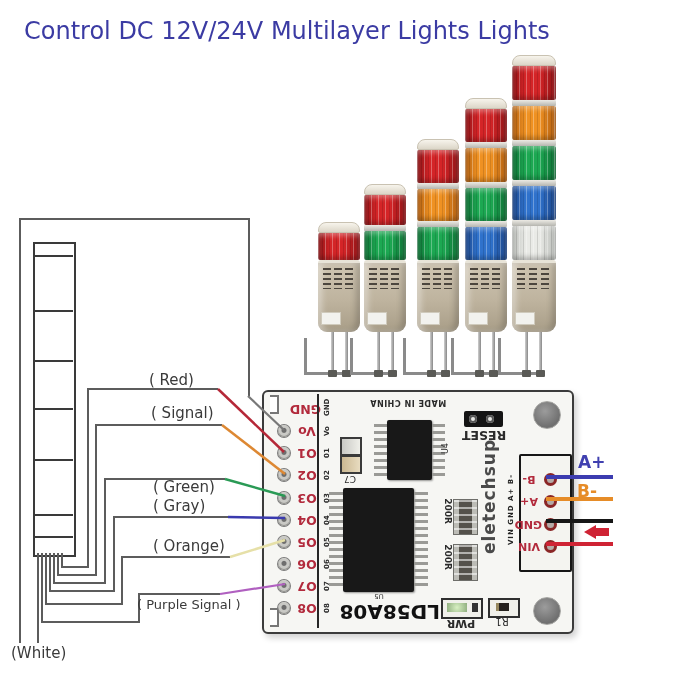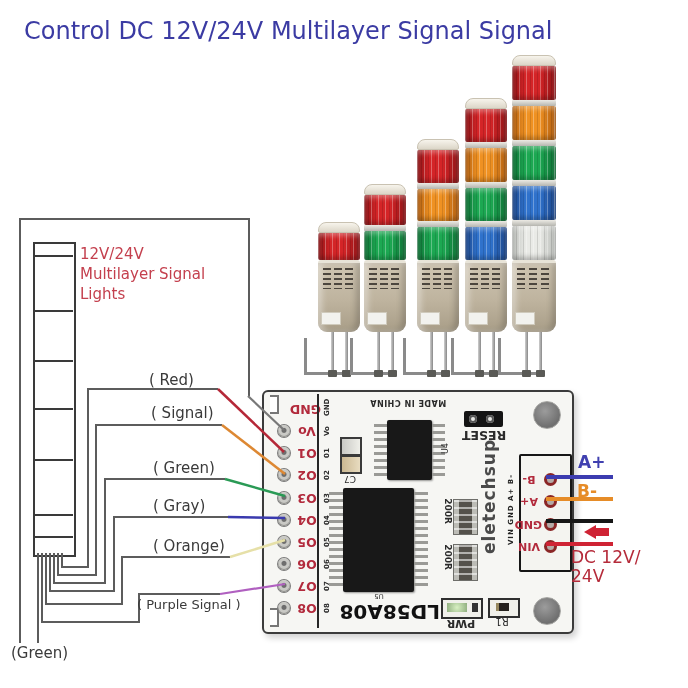--- a/index.html
+++ b/index.html
@@ -78,21 +78,21 @@
   #arrow{z-index:4;display:flex;align-items:center;}
   #arrow .tri{width:0;height:0;border-top:7px solid transparent;border-bottom:7px solid transparent;border-right:12px solid #cf2334;}
   #arrow .bar{width:13px;height:8px;background:#cf2334;}
   #wiresvg{left:0;top:0;z-index:3;pointer-events:none;}
 </style>
 </head>
 <body>
 
 <div id="canvas">
 
-  <div class="abs" id="title">Control DC 12V/24V Multilayer Signal Signal</div>
+  <div class="abs" id="title">Control DC 12V/24V Multilayer Lights Lights</div>
 
   <div class="abs tower" style="left:318px;top:222px;width:42px;height:110px;">
     <div class="cap"></div>
     <div class="lens red"></div>
     <div class="base">
       <i class="grille" style="left:5px"></i>
       <i class="grille" style="left:16px"></i>
       <i class="grille" style="left:27px"></i>
       <i class="sticker"></i>
       <div class="legs">
@@ -204,25 +204,20 @@
   <div class="abs" id="tower-diagram">
     <i class="abs tdiv" style="top:11px"></i>
     <i class="abs tdiv" style="top:66px"></i>
     <i class="abs tdiv" style="top:116px"></i>
     <i class="abs tdiv" style="top:164px"></i>
     <i class="abs tdiv" style="top:215px"></i>
     <i class="abs tdiv" style="top:270px"></i>
     <i class="abs tdiv" style="top:292px"></i>
   </div>
 
-  <div class="abs" id="annotation">
-    <div>12V/24V</div>
-    <div>Multilayer Signal</div>
-    <div>Lights</div>
-  </div>
 
   <div class="abs gl v" style="left:61px;top:553px;height:15px;"></div>
   <div class="abs gl h" style="left:61px;top:566px;width:28px;"></div>
   <div class="abs gl v" style="left:87px;top:388px;height:180px;"></div>
   <div class="abs gl h" style="left:87px;top:388px;width:131px;"></div>
 
   <div class="abs gl v" style="left:57px;top:553px;height:23px;"></div>
   <div class="abs gl h" style="left:57px;top:574px;width:40px;"></div>
   <div class="abs gl v" style="left:95px;top:424px;height:152px;"></div>
   <div class="abs gl h" style="left:95px;top:424px;width:127px;"></div>
@@ -244,25 +239,25 @@
 
   <div class="abs gl v" style="left:41px;top:553px;height:70px;"></div>
   <div class="abs gl h" style="left:41px;top:621px;width:99px;"></div>
   <div class="abs gl v" style="left:138px;top:593px;height:30px;"></div>
   <div class="abs gl h" style="left:138px;top:593px;width:82px;"></div>
 
   <div class="abs gl v" style="left:37px;top:553px;height:90px;"></div>
 
   <div class="abs wirelabel" style="left:149px;top:371px;">( Red)</div>
   <div class="abs wirelabel" style="left:151px;top:404px;">( Signal)</div>
-  <div class="abs wirelabel" style="left:153px;top:459px;">( Green)</div>
+  <div class="abs wirelabel" style="left:153px;top:478px;">( Green)</div>
   <div class="abs wirelabel" style="left:153px;top:497px;">( Gray)</div>
   <div class="abs wirelabel" style="left:153px;top:537px;">( Orange)</div>
   <div class="abs wirelabel small" style="left:137px;top:597px;">( Purple Signal )</div>
-  <div class="abs wirelabel" style="left:11px;top:644px;">(Green)</div>
+  <div class="abs wirelabel" style="left:11px;top:644px;">(White)</div>
 
   <div class="abs" id="board">
     <i class="abs clip" style="left:6px;top:3px;"></i>
     <i class="abs clip" style="left:6px;top:216px;"></i>
 
     <div class="abs pinrow" style="top:9px;">
       <span class="pinhole hidden"></span>
       <span class="pinlabel">GND</span>
       <span class="pinsilk">GND</span>
     </div>
@@ -392,18 +387,14 @@
   <div class="abs pwire" style="left:546px;top:542px;width:67px;background:#cf2334;"></div>
 
   <div class="abs plabel" style="left:578px;top:452px;color:#4040b0;">A+</div>
   <div class="abs plabel" style="left:577px;top:481px;color:#e68c28;">B-</div>
 
   <div class="abs" id="arrow" style="left:584px;top:525px;">
     <i class="tri"></i>
       <i class="bar"></i>
   </div>
 
-  <div class="abs" id="supply" style="left:571px;top:548px;">
-    <div>DC 12V/</div>
-    <div>24V</div>
-  </div>
 
 </div>
 
 </body></html>

